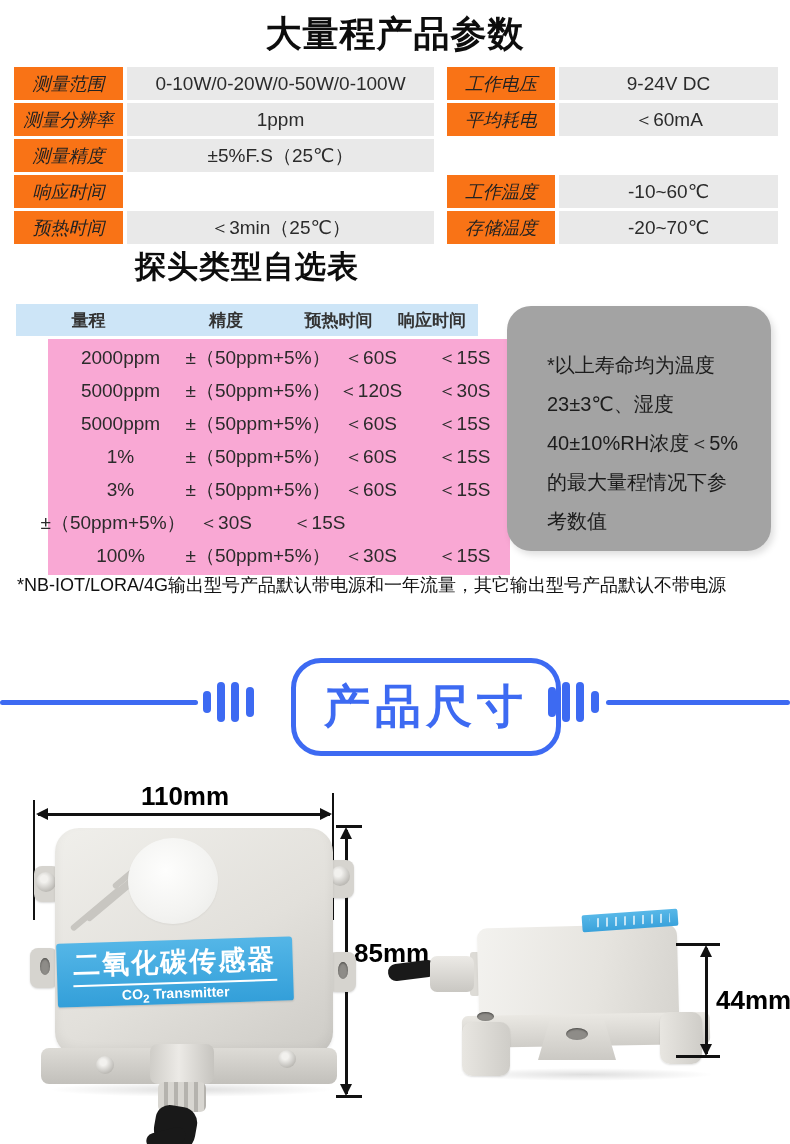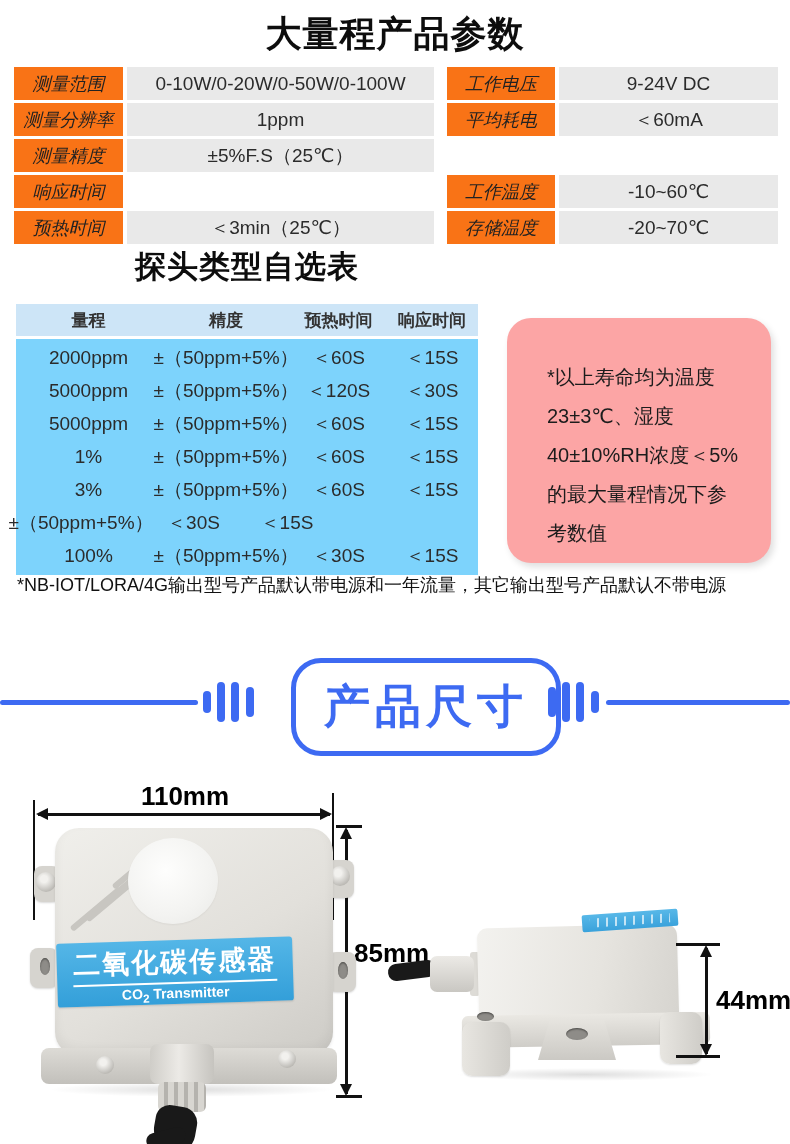--- a/index.html
+++ b/index.html
@@ -11,25 +11,25 @@
   .h2{left:16px;top:246px;width:462px;text-align:center;font-size:31px;font-weight:700;color:#0d0d0d;letter-spacing:1px;}
   
   .srow{display:flex;gap:4px;height:33px;}
   .cell{display:flex;align-items:center;justify-content:center;white-space:nowrap;}
   .lbl{background:#f97316;font-size:18px;color:#222;font-style:italic;}
   .val{background:#e9e9e9;font-size:19px;color:#2b2b2b;}
   .wL1{width:109px}.wL2{width:307px}.wR1{width:108px}.wR2{width:219px}
   
   .prow{left:16px;width:462px;display:flex;align-items:center;}
   .phead{height:32px;background:#cde5f7;font-size:17px;font-weight:600;color:#333;}
-  .pbody{height:38px;background:#7dd3fc;font-size:19px;color:#2b2b2b;}
+  .pbody{height:38px;background:#f9a8d4;font-size:19px;color:#2b2b2b;margin-left:32px;}
   .pcell{display:flex;align-items:center;justify-content:center;white-space:nowrap;height:100%;}
   .pc0{width:145px}.pc1{width:130px}.pc2{width:95px}.pc3{width:92px}
   
-  .note{left:507px;top:318px;width:264px;height:245px;background:#fca5a5;border-radius:24px;
+  .note{left:507px;top:306px;width:264px;height:245px;background:#a3a3a3;border-radius:24px;
         box-shadow:3px 4px 7px rgba(0,0,0,.13);}
   .note-text{position:absolute;left:40px;right:30px;top:40px;font-size:20px;line-height:39px;color:#1c1c1c;}
   
   .footnote{left:17px;top:573px;width:770px;font-size:18px;color:#111;}
   
   .bline{top:700px;height:5px;background:#3d6af2;border-radius:3px;}
   .pill{background:#3d6af2;width:8px;border-radius:4px;}
   .bbox{left:272px;top:658px;width:260px;height:88px;border:5px solid #3d6af2;border-radius:30px;
         background:#fff;display:flex;align-items:center;justify-content:center;margin-left:19px;}
   .btitle{font-size:46px;font-weight:700;color:#3d6af2;letter-spacing:5px;}

